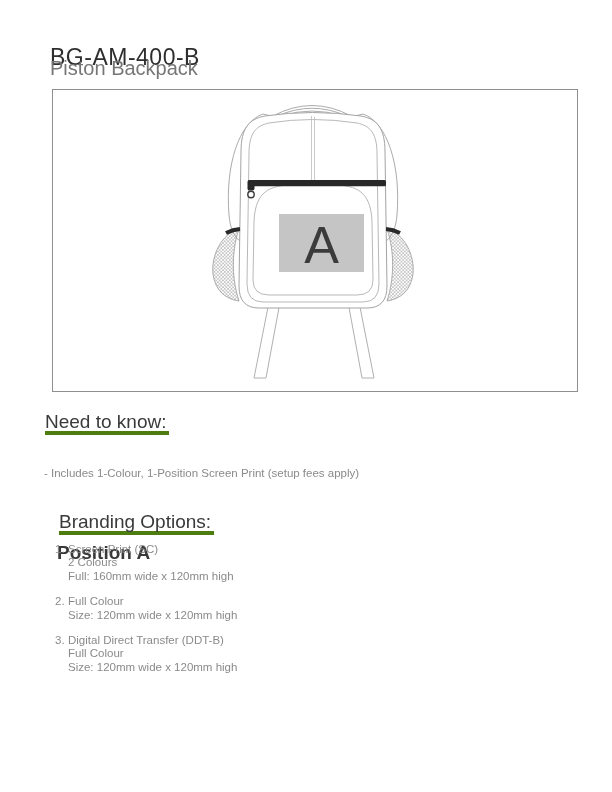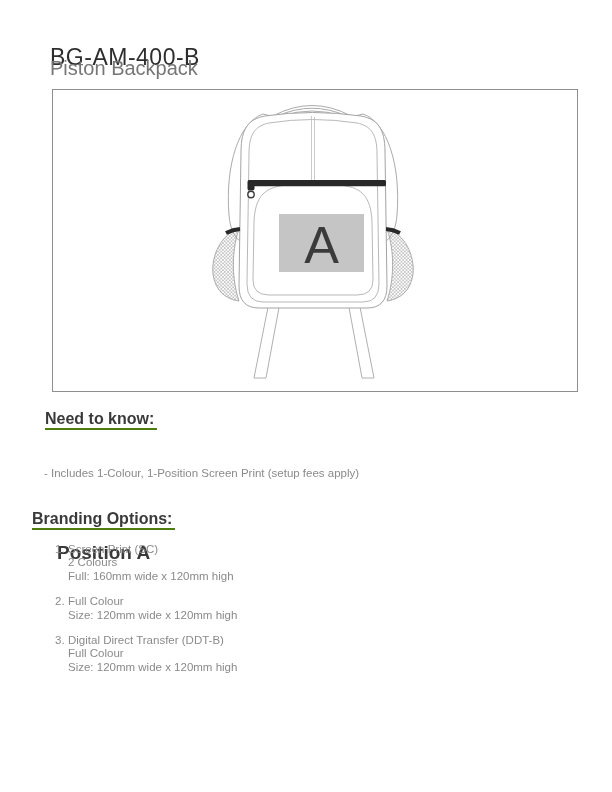--- a/index.html
+++ b/index.html
@@ -37,29 +37,29 @@
     top: 89px;
     width: 524px;
     height: 301px;
     border: 1px solid #8f8f8f;
     background: #ffffff;
   }
   .figure-box svg { display: block; width: 100%; height: 100%; }
   .section-heading {
     position: absolute;
     display: inline-block;
-    font-size: 16px;
+    font-size: 19px;
     line-height: 17px;
-    font-weight: bold;
+    font-weight: normal;
     color: #3a3a3a;
-    border-bottom: 2px solid #4d7c0f;
+    border-bottom: 4px solid #4d7c0f;
     padding: 0 3px 1px 0;
   }
   .need-heading { left: 45px; top: 397px; }
-  .branding-heading { left: 32px; top: 497px; }
+  .branding-heading { left: 59px; top: 497px; }
   .need-item {
     position: absolute;
     left: 44px;
     top: 423px;
     font-size: 11.5px;
     line-height: 13px;
     color: #8a8a8a;
     margin-top: 44px;
   }
   .position-heading {

